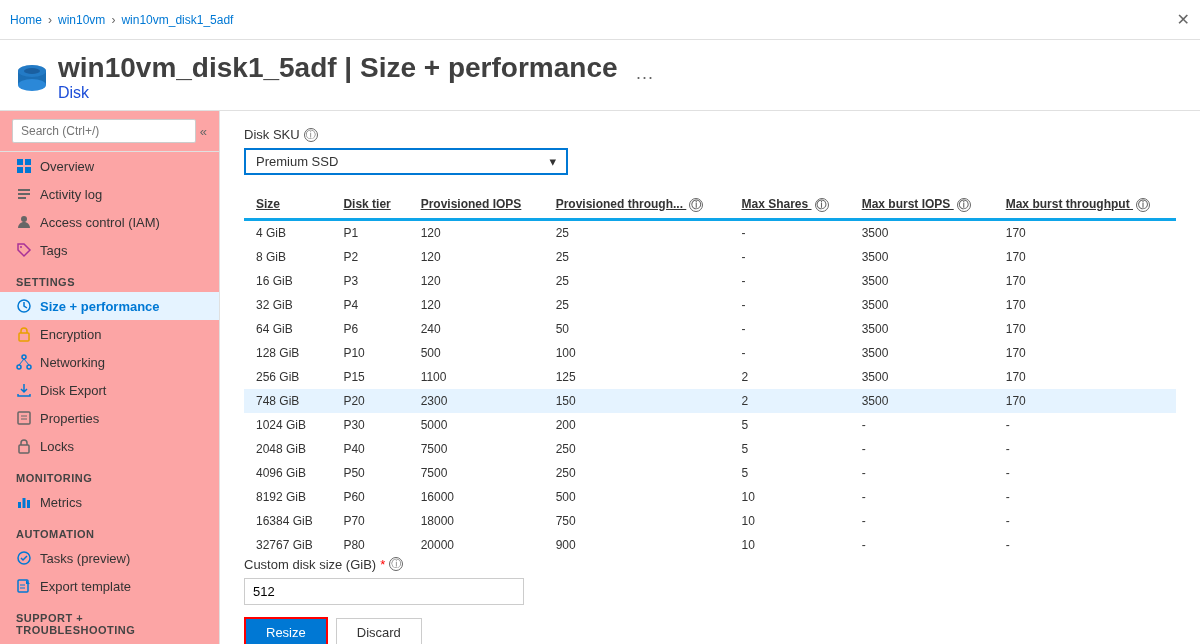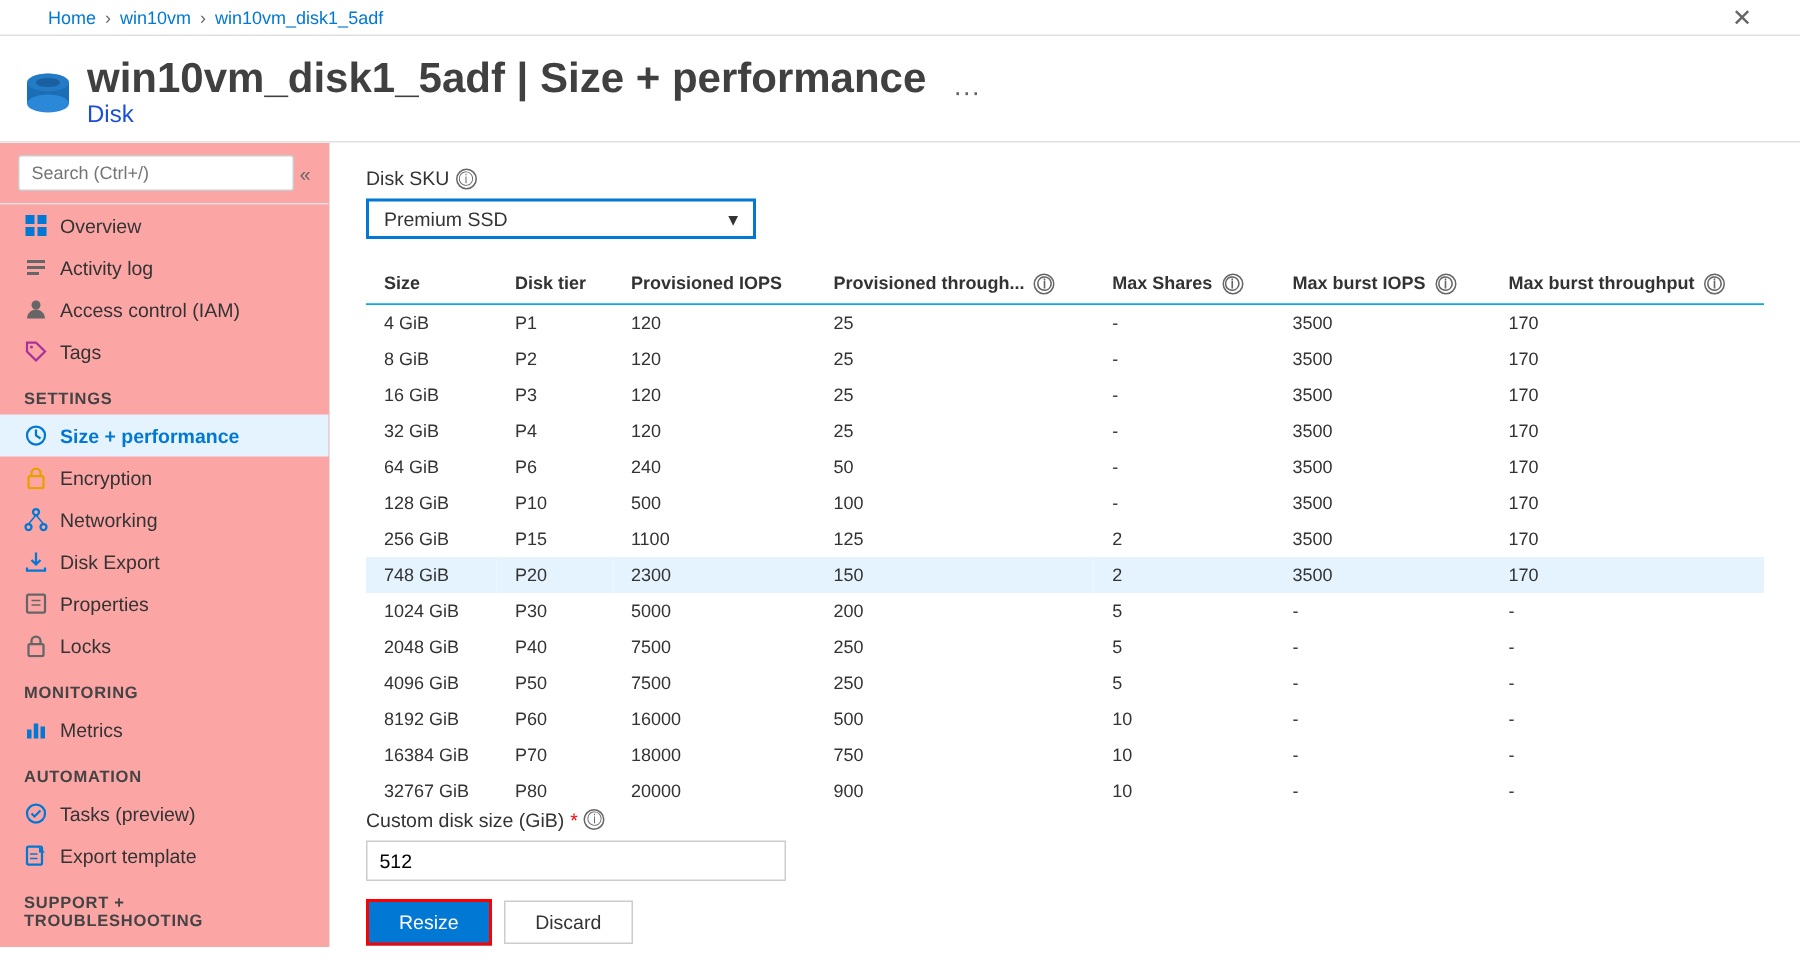--- a/index.html
+++ b/index.html
@@ -1,19 +1,19 @@
 <!DOCTYPE html>
 <html><head>
   <meta charset="utf-8">
   <style>
     * { box-sizing: border-box; margin: 0; padding: 0; }
     body { font-family: 'Segoe UI', Arial, sans-serif; font-size: 13px; color: #333; background: #fff; overflow: hidden; }
     
     
-    .top-bar { height: 24px; background: #fff; border-bottom: 1px solid #e0e0e0; display: flex; align-items: center; padding: 0 32px; justify-content: space-between; }
+    .top-bar { height: 40px; background: #fff; border-bottom: 1px solid #e0e0e0; display: flex; align-items: center; padding: 0 10px; justify-content: space-between; }
     .breadcrumb { display: flex; align-items: center; gap: 6px; font-size: 12px; color: #0078d4; }
     .breadcrumb span { color: #666; }
     .breadcrumb a { color: #0078d4; text-decoration: none; }
     .close-btn { cursor: pointer; font-size: 16px; color: #666; }
     
     
     .resource-header { padding: 12px 16px 8px; border-bottom: 1px solid #e0e0e0; display: flex; align-items: center; gap: 10px; }
     .resource-title-area h1 { font-size: 28px; font-weight: 600; color: #404040; }
     .resource-title-area .subtitle { font-size: 16px; color: #1d4ed8; }
     .more-btn { margin-left: 8px; cursor: pointer; font-size: 18px; color: #666; }
@@ -32,25 +32,25 @@
     .sidebar-item { display: flex; align-items: center; gap: 8px; padding: 6px 16px; cursor: pointer; color: #333; font-size: 13px; }
     .sidebar-item.active { background: #e5f3ff; color: #0078d4; font-weight: 600; }
     .sidebar-item .icon { width: 16px; height: 16px; display: inline-flex; align-items: center; justify-content: center; font-size: 14px; }
     
     
     .content { flex: 1; overflow-y: auto; padding: 16px 24px; }
     
     .disk-sku-label { font-size: 13px; font-weight: 500; margin-bottom: 6px; display: flex; align-items: center; gap: 4px; }
     .info-icon { width: 14px; height: 14px; border: 1px solid #666; border-radius: 50%; display: inline-flex; align-items: center; justify-content: center; font-size: 10px; color: #666; cursor: pointer; }
     
-    .sku-dropdown { display: flex; align-items: center; border: 2px solid #0078d4; padding: 4px 10px; width: 260px; background: #fff; cursor: pointer; margin-bottom: 16px; justify-content: space-between; font-size: 13px; }
+    .sku-dropdown { display: flex; align-items: center; border: 2px solid #0078d4; padding: 4px 10px; width: 324px; background: #fff; cursor: pointer; margin-bottom: 16px; justify-content: space-between; font-size: 13px; }
     
     
     table { width: 100%; border-collapse: collapse; font-size: 12px; }
-    thead tr { border-bottom: 1px solid #0ea5e9; }
+    thead tr { border-bottom: 3px solid #0ea5e9; text-decoration: underline; }
     th { text-align: left; padding: 6px 12px; font-weight: 600; color: #333; font-size: 12px; white-space: nowrap; }
     th .info-icon { vertical-align: middle; margin-left: 3px; }
     td { padding: 5px 12px; color: #333; }
     tr.highlighted { background: #e5f3ff; }
     
     
     .custom-size-section { }
     .custom-size-label { font-size: 13px; margin-bottom: 6px; display: flex; align-items: center; gap: 4px; }
     .required { color: red; }
     .custom-size-input { border: 1px solid #ccc; padding: 5px 8px; width: 280px; font-size: 13px; }

